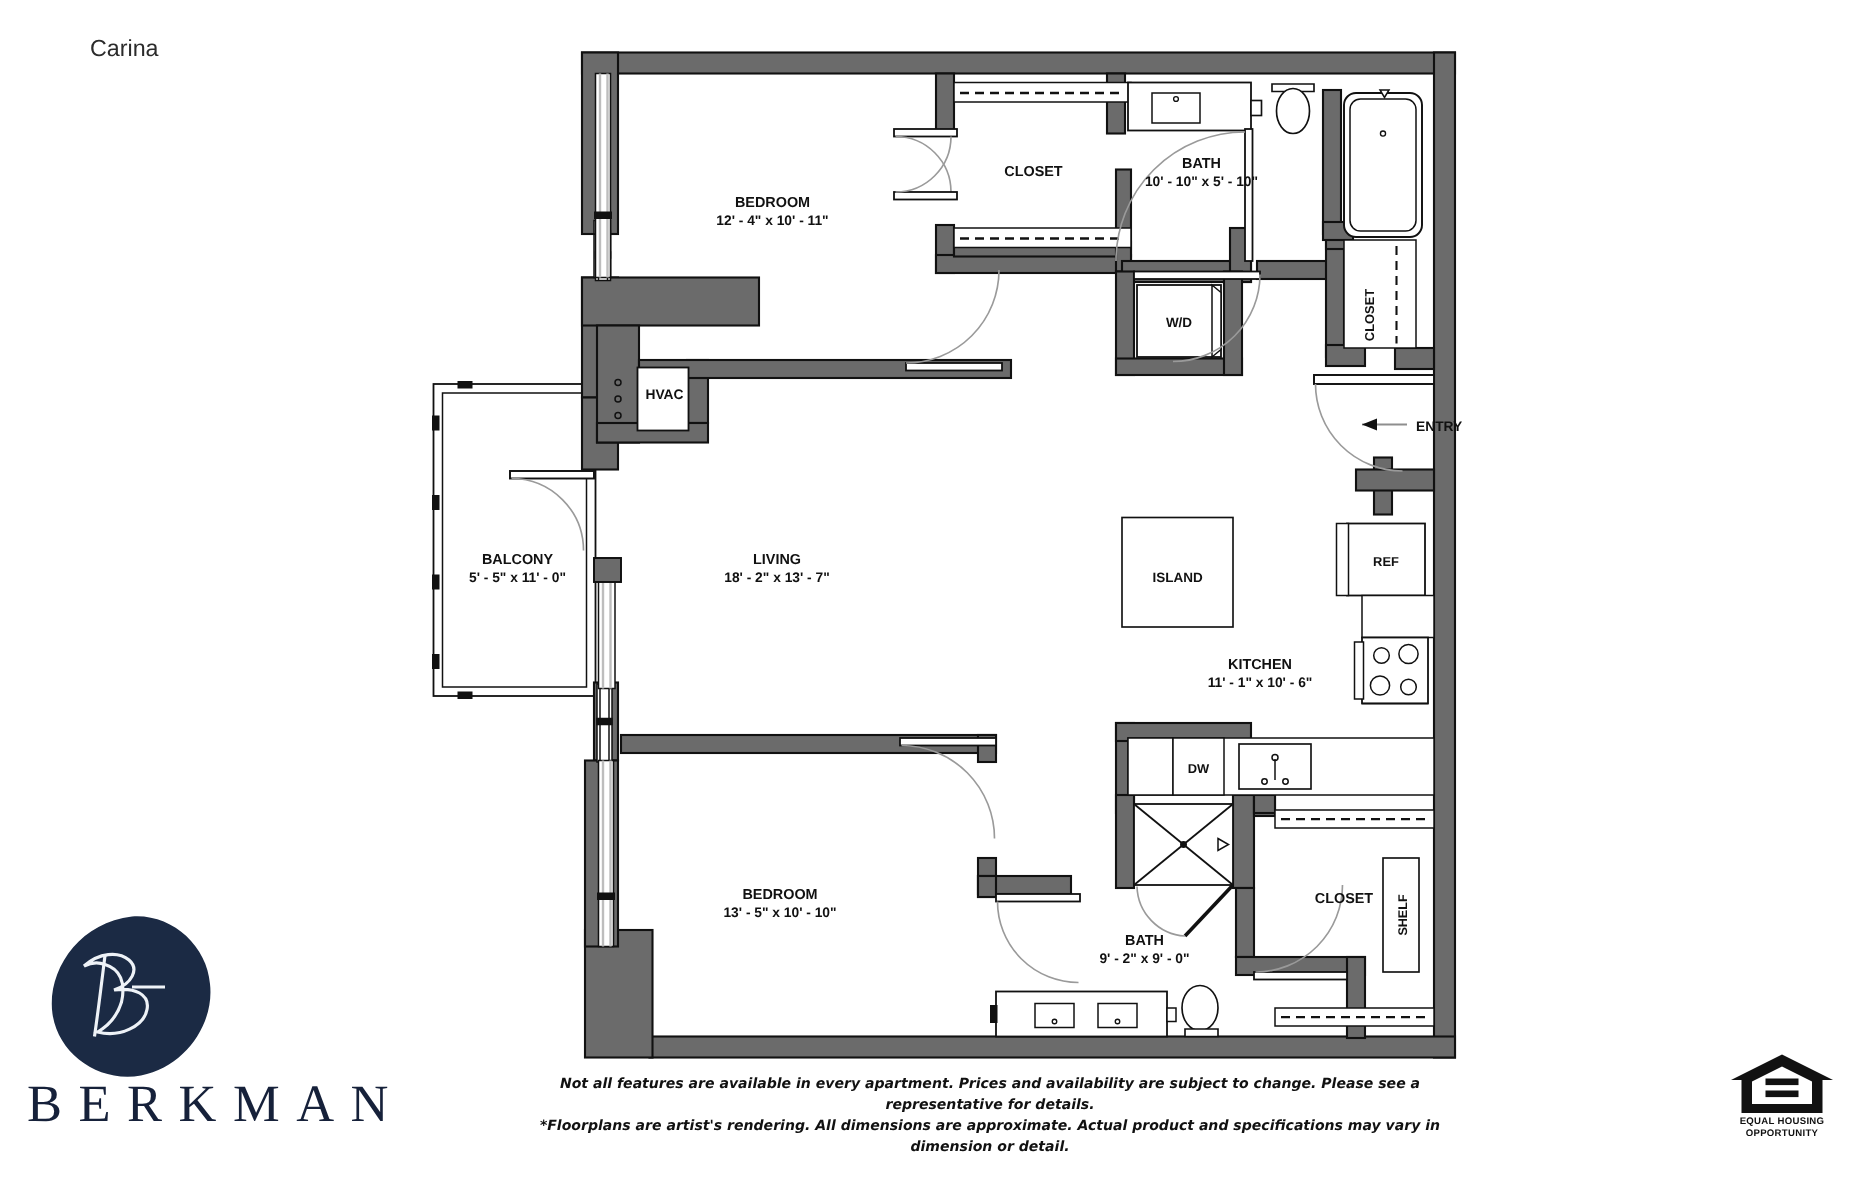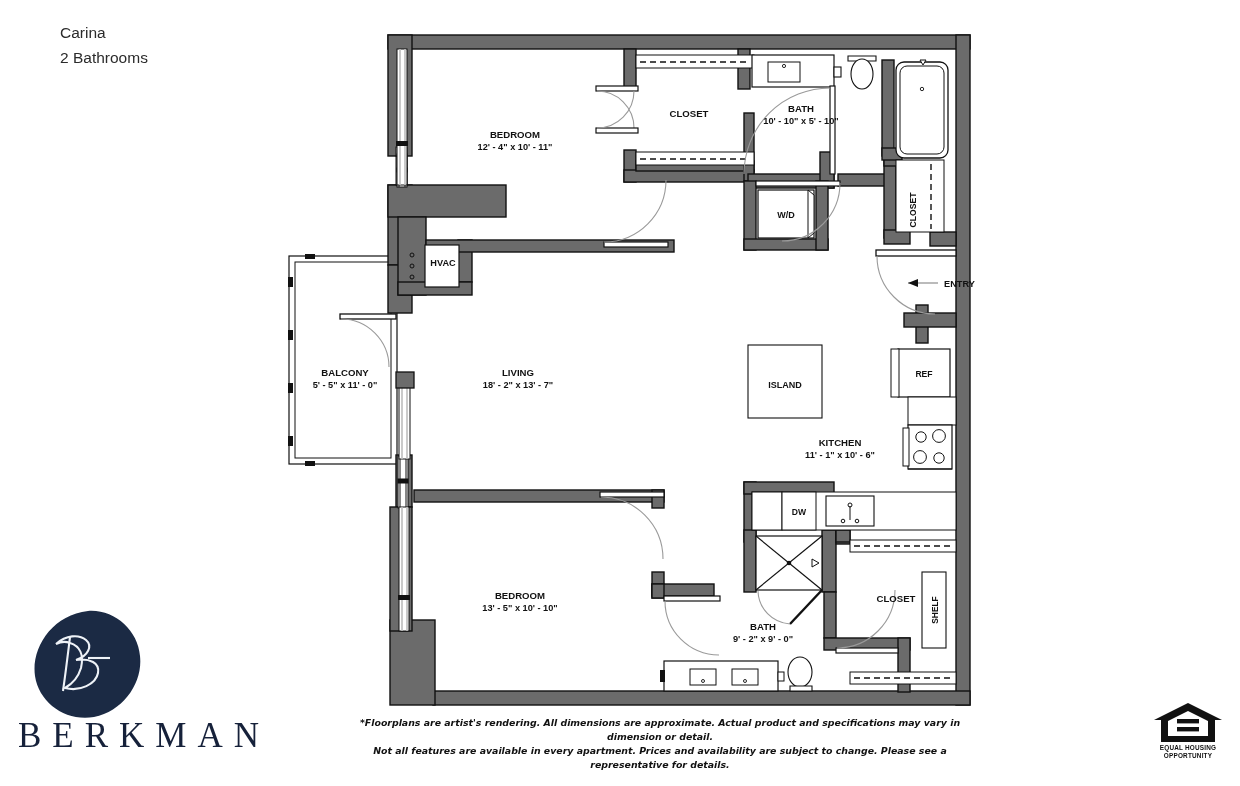--- a/index.html
+++ b/index.html
@@ -27,21 +27,20 @@
   
   #eho{position:absolute;left:1152px;top:700px;width:72px;height:66px;}
   #eho .ehotext{position:absolute;left:0;top:44px;width:72px;text-align:center;
     font-size:6.4px;font-weight:bold;line-height:8px;color:#111;letter-spacing:.2px;}
 </style>
 </head>
 <body>
 
 <div id="header">
   <div class="hline">Carina</div>
-  <div class="hline">2 Bathrooms</div>
 </div>
 
 <div id="planwrap">
 <svg width="1240" height="786" viewBox="0 0 1240 786" xmlns="http://www.w3.org/2000/svg">
 
   <g>
     <rect x="289" y="256" width="108" height="208" fill="#ffffff" stroke="#111" stroke-width="1.2"></rect>
     <rect x="295" y="262" width="96" height="196" fill="#ffffff" stroke="#111" stroke-width="1"></rect>
 
     <rect x="288" y="277" width="5" height="10" fill="#111"></rect>
@@ -343,22 +342,22 @@
     <path d="M24,36 C34,27 47,26 54,32 C61,38 56,48 44,52 C58,50 68,55 66,65
              C64,76 48,84 33,80 C40,76 46,70 49,60 C52,47 48,38 38,35
              C33,33 28,34 24,36 Z" fill="none" stroke="#eef2f7" stroke-width="2.1"></path>
     <path d="M38,29 C36,45 34,62 31,83" fill="none" stroke="#eef2f7" stroke-width="2.1"></path>
     <path d="M56,50 h22" stroke="#eef2f7" stroke-width="2.1" fill="none"></path>
   </svg>
   <div class="word">BERKMAN</div>
 </div>
 
 <div id="disclaimer">
+  <div>Not all features are available in every apartment. Prices and availability are subject to change. Please see a representative for details.</div>
   <div>*Floorplans are artist's rendering. All dimensions are approximate. Actual product and specifications may vary in dimension or detail.</div>
-  <div>Not all features are available in every apartment. Prices and availability are subject to change. Please see a representative for details.</div>
 </div>
 
 <div id="eho">
   <svg width="72" height="44" viewBox="0 0 72 44" xmlns="http://www.w3.org/2000/svg">
     <path d="M36,3 L70,20 L63,20 L63,42 L9,42 L9,20 L2,20 Z
              M36,11 L16,21 L16,36 L56,36 L56,21 Z" fill="#111"></path>
     <rect x="25" y="19" width="22" height="4.4" fill="#111"></rect>
     <rect x="25" y="27" width="22" height="4.4" fill="#111"></rect>
   </svg>
   <div class="ehotext">

